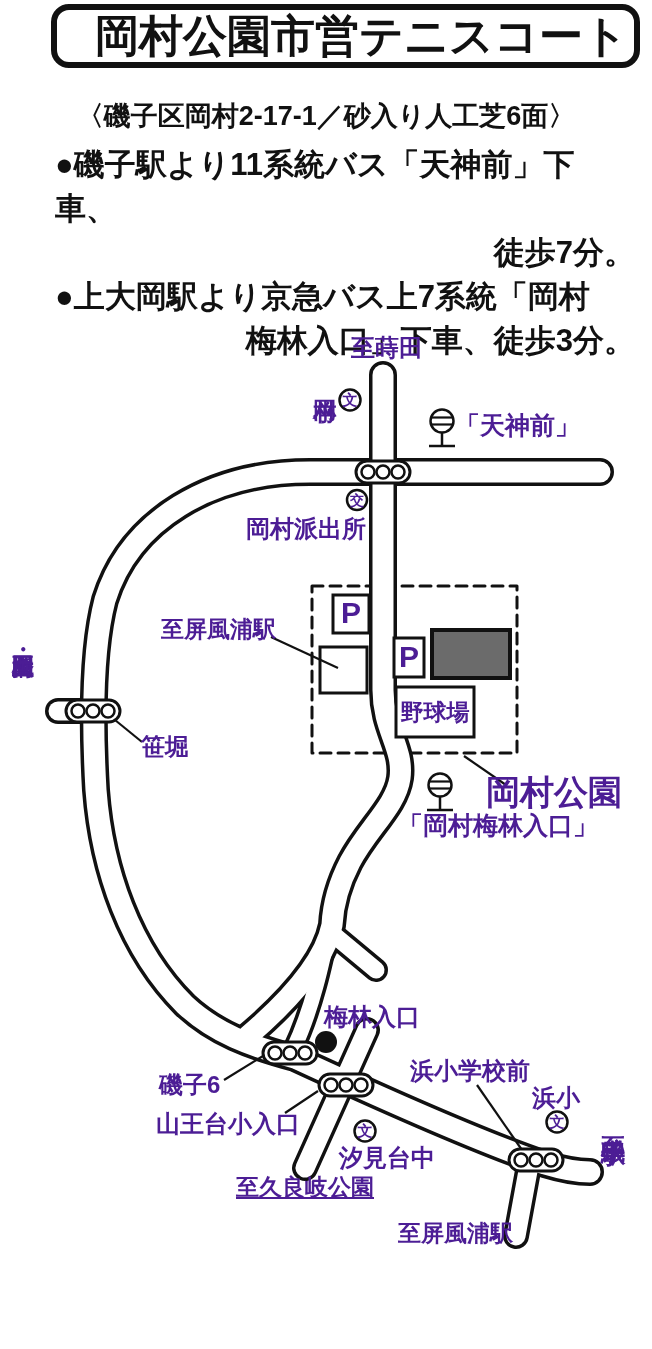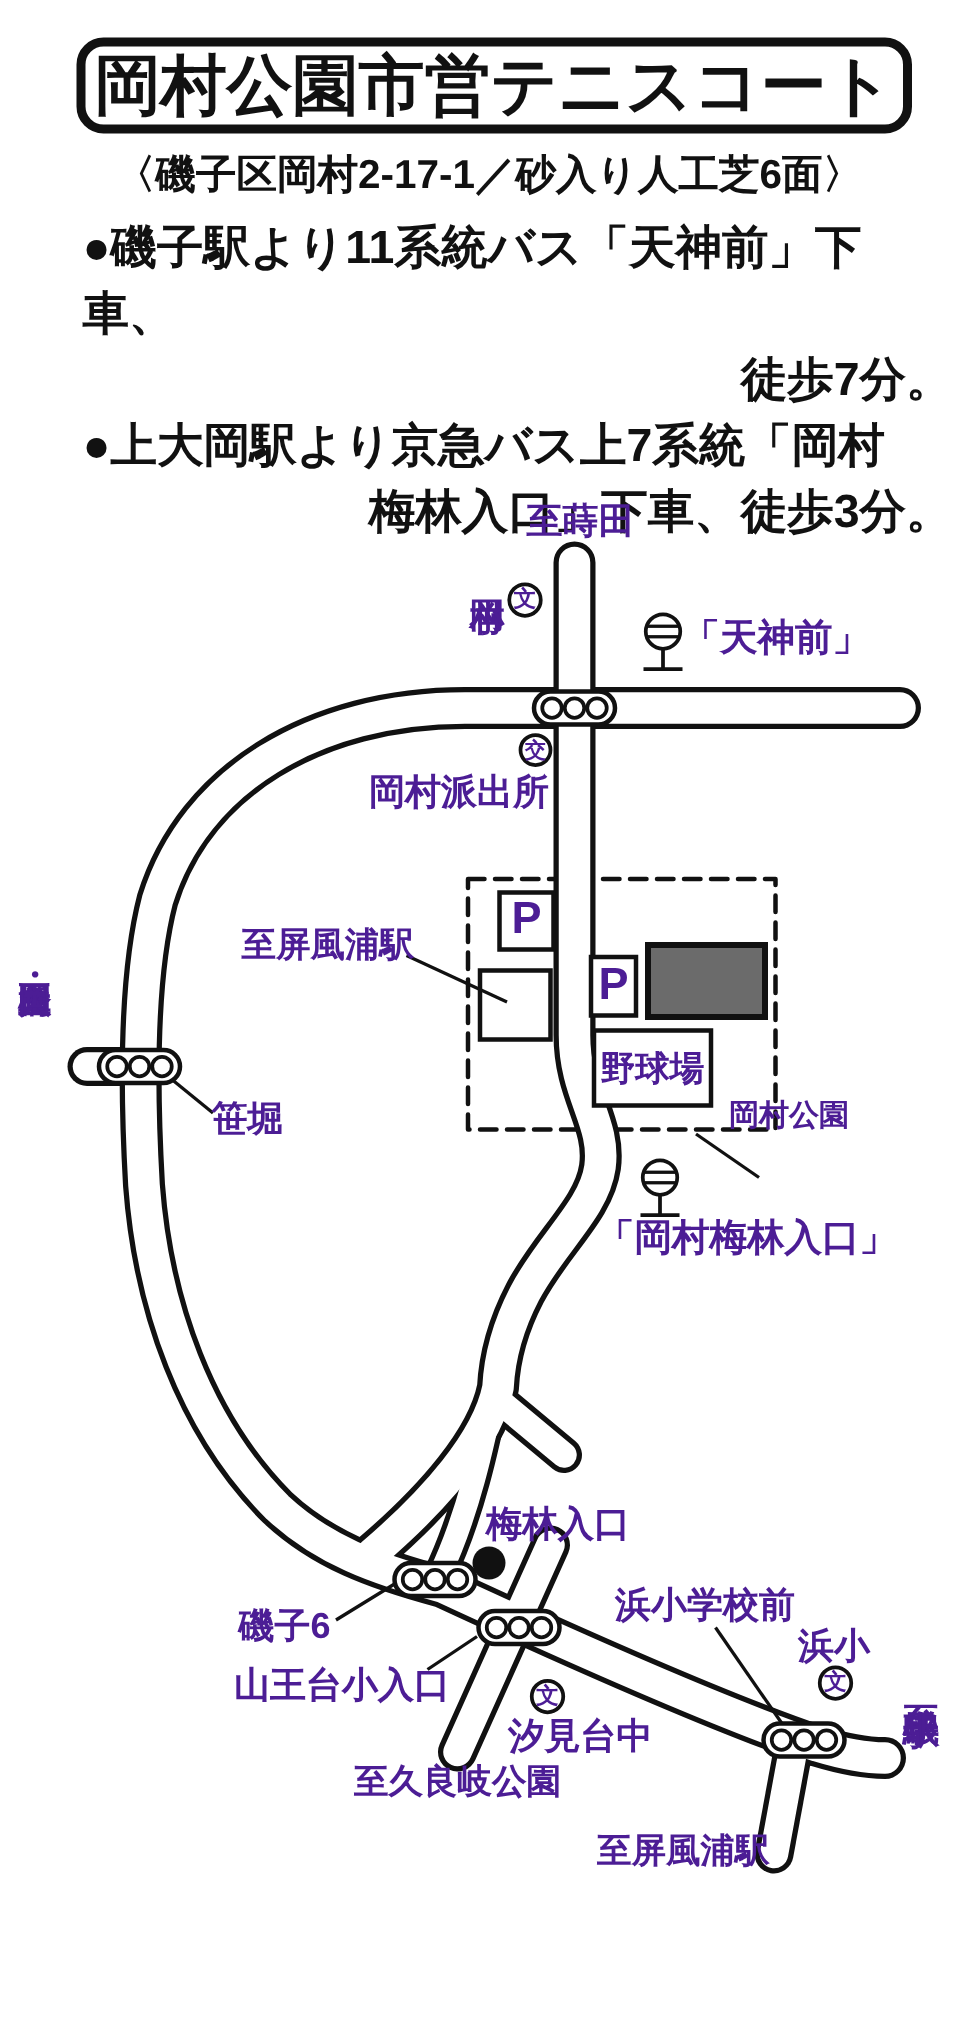--- a/index.html
+++ b/index.html
@@ -1,21 +1,21 @@
 <!DOCTYPE html>
 <html><head>
 <meta charset="utf-8">
 <style>
   html,body{margin:0;padding:0;background:#fff;}
   #page{position:relative;width:652px;height:1349px;background:#fff;overflow:hidden;
         font-family:"Liberation Sans",sans-serif;color:#111;}
   #map-svg{position:absolute;left:0;top:0;}
-  .title-box{position:absolute;left:51px;top:25px;width:545px;height:52px;
+  .title-box{position:absolute;left:51px;top:4px;width:545px;height:52px;
        border:6px solid #111;border-radius:18px;display:flex;align-items:center;justify-content:center;
-       font-size:44px;font-weight:bold;letter-spacing:0px;white-space:nowrap;}
+       font-size:44px;font-weight:bold;letter-spacing:0px;white-space:nowrap;padding-left:32px;}
   .addr{position:absolute;left:0;top:98px;width:652px;text-align:center;
        font-size:27px;font-weight:bold;white-space:nowrap;}
   .bullets{position:absolute;left:55px;top:143px;width:580px;font-size:31px;font-weight:bold;line-height:44px;}
   .bullets .cont{margin-left:33px;text-align:right;}
   .lbl{position:absolute;font-weight:bold;font-size:24px;line-height:1.05;white-space:nowrap;color:#4c1d95;}
   .v{writing-mode:vertical-rl;text-orientation:upright;}
   .ctr{transform:translate(-50%,-50%);}
   .sym{font-size:15px;font-weight:bold;}
 </style>
 </head>
@@ -140,26 +140,26 @@
   <span class="lbl sym ctr" style="left:350px;top:400px;">文</span>
   <span class="lbl" style="left:455px;top:412px;font-size:25px;">「天神前」</span>
   <span class="lbl sym ctr" style="left:357px;top:500px;font-size:14px;">交</span>
   <span class="lbl" style="left:246px;top:516px;">岡村派出所</span>
   <span class="lbl" style="left:161px;top:617px;font-size:23px;">至屏風浦駅</span>
   <span class="lbl v" style="left:12px;top:638px;font-size:22px;">至向田橋・上大岡</span>
   <span class="lbl" style="left:141px;top:734px;">笹堀</span>
   <span class="lbl ctr" style="left:351px;top:613px;font-size:30px;">P</span>
   <span class="lbl ctr" style="left:409px;top:657px;font-size:30px;">P</span>
   <span class="lbl ctr" style="left:435px;top:712px;font-size:23px;">野球場</span>
-  <span class="lbl" style="left:486px;top:734px;font-size:20px;">岡村公園</span>
+  <span class="lbl" style="left:486px;top:775px;font-size:34px;">岡村公園</span>
   <span class="lbl" style="left:398px;top:812px;font-size:25px;">「岡村梅林入口」</span>
   <span class="lbl" style="left:324px;top:1004px;">梅林入口</span>
   <span class="lbl" style="left:159px;top:1072px;">磯子6</span>
   <span class="lbl" style="left:156px;top:1111px;">山王台小入口</span>
-  <span class="lbl" style="left:236px;top:1175px;font-size:23px;">至久良岐公園</span>
+  <span class="lbl" style="left:236px;top:1175px;font-size:23px;text-decoration:underline;">至久良岐公園</span>
   <span class="lbl" style="left:339px;top:1145px;">汐見台中</span>
   <span class="lbl sym ctr" style="left:365px;top:1131px;">文</span>
   <span class="lbl" style="left:410px;top:1058px;">浜小学校前</span>
   <span class="lbl" style="left:532px;top:1085px;">浜小</span>
   <span class="lbl sym ctr" style="left:557px;top:1122px;">文</span>
   <span class="lbl v" style="left:601px;top:1118px;letter-spacing:2px;">至磯子駅</span>
   <span class="lbl" style="left:398px;top:1221px;font-size:23px;">至屏風浦駅</span>
 
 </div>
 

